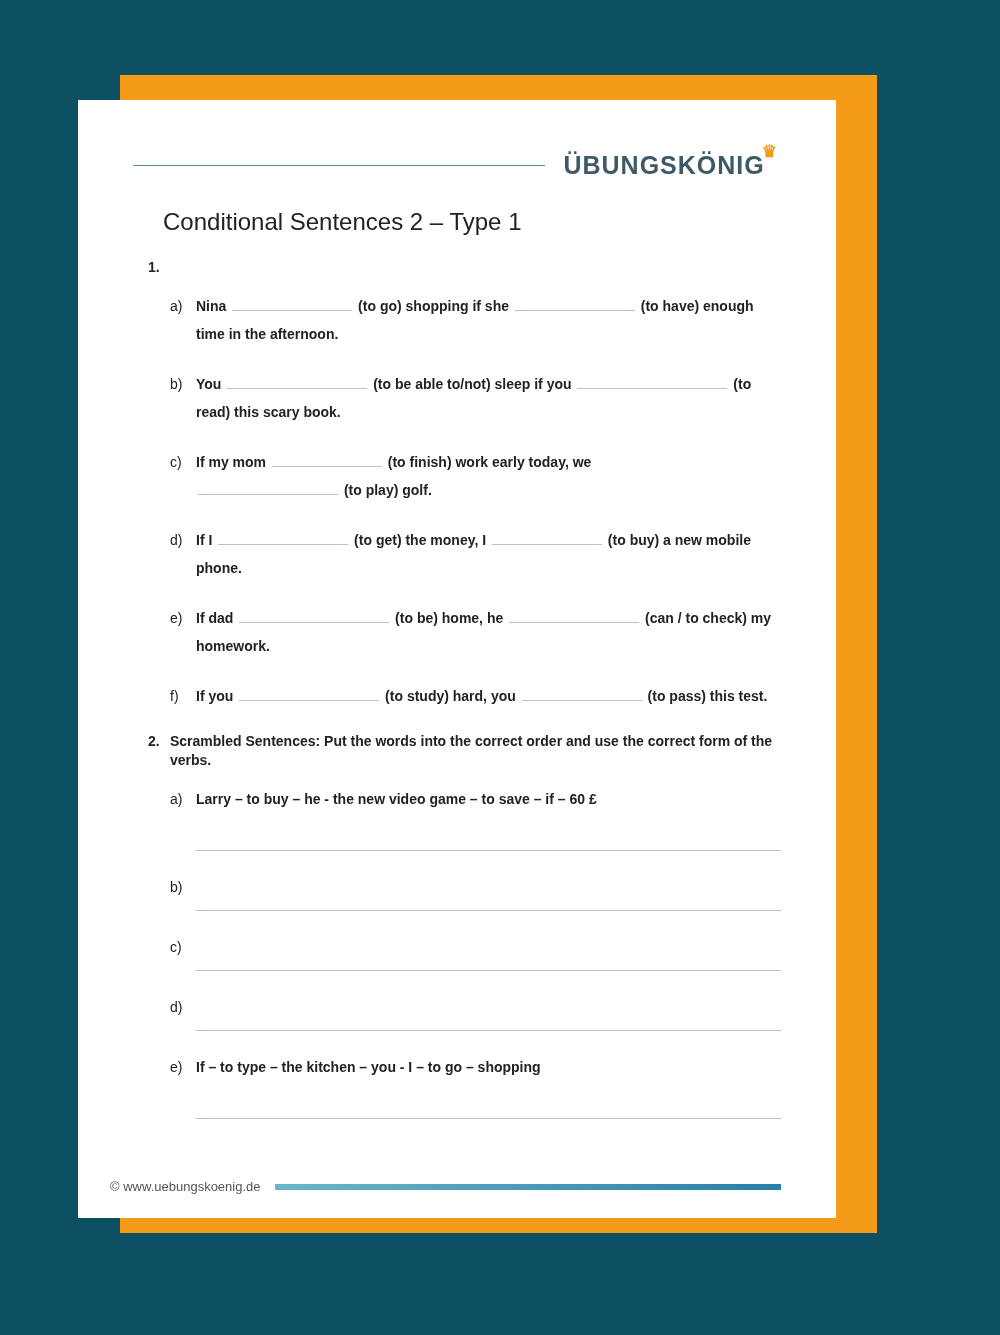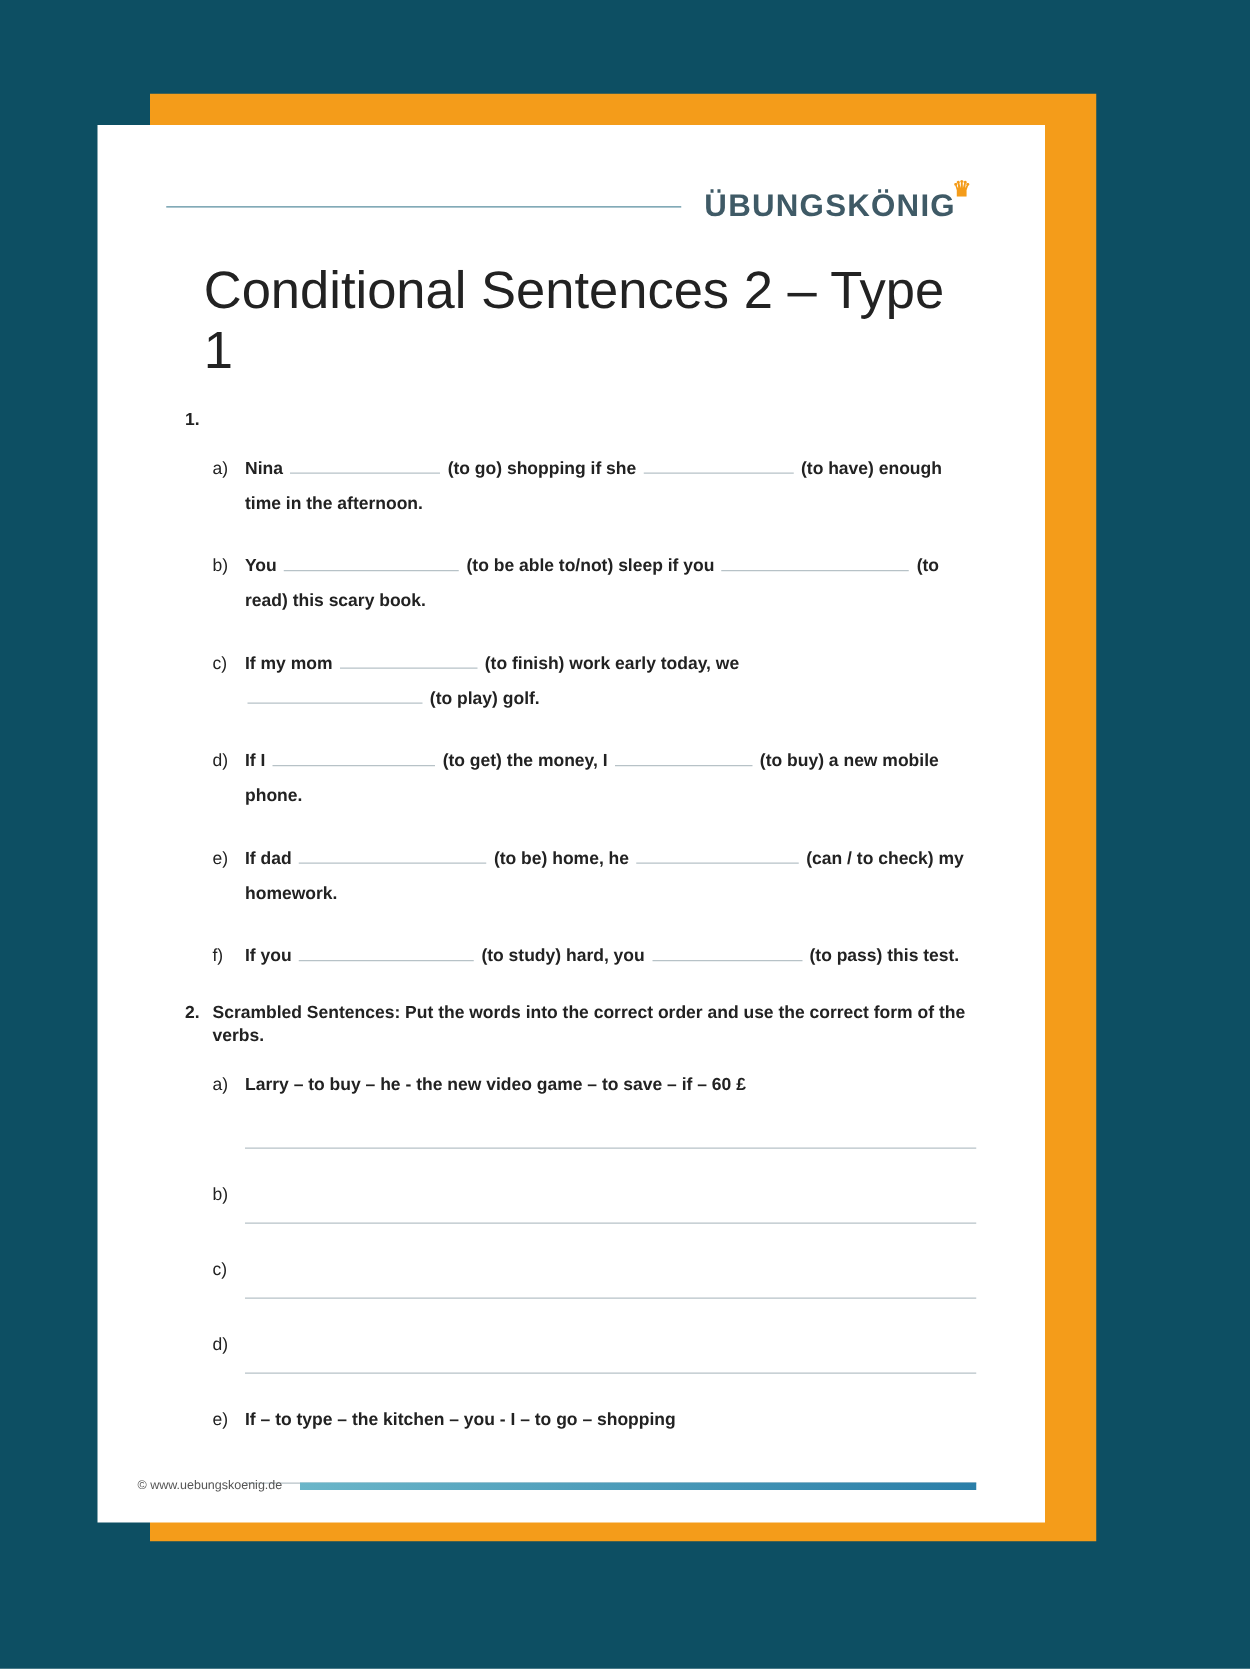--- a/index.html
+++ b/index.html
@@ -49,21 +49,21 @@
       position: relative;
     }
     .logo .crown {
       color: #f49c1a;
       font-size: 17px;
       position: relative;
       top: -10px;
       left: -3px;
     }
     h1.title {
-      font-size: 42px;
+      font-size: 24px;
       font-weight: 400;
       color: #222;
       margin: 0 0 22px 30px;
     }
     .task {
       margin-bottom: 18px;
       margin-left: 15px;
     }
     .task-head {
       display: flex;
@@ -115,21 +115,21 @@
     .footer {
       position: absolute;
       bottom: 24px;
       left: 32px;
       right: 55px;
       display: flex;
       align-items: center;
       gap: 14px;
     }
     .footer-text {
-      font-size: 10px;
+      font-size: 13px;
       color: #555;
     }
     .footer-bar {
       flex: 1;
       height: 6px;
       background: linear-gradient(to right, #6bb6c9 0%, #2a7ea8 100%);
     }
   </style>
 </head>
 <body>

